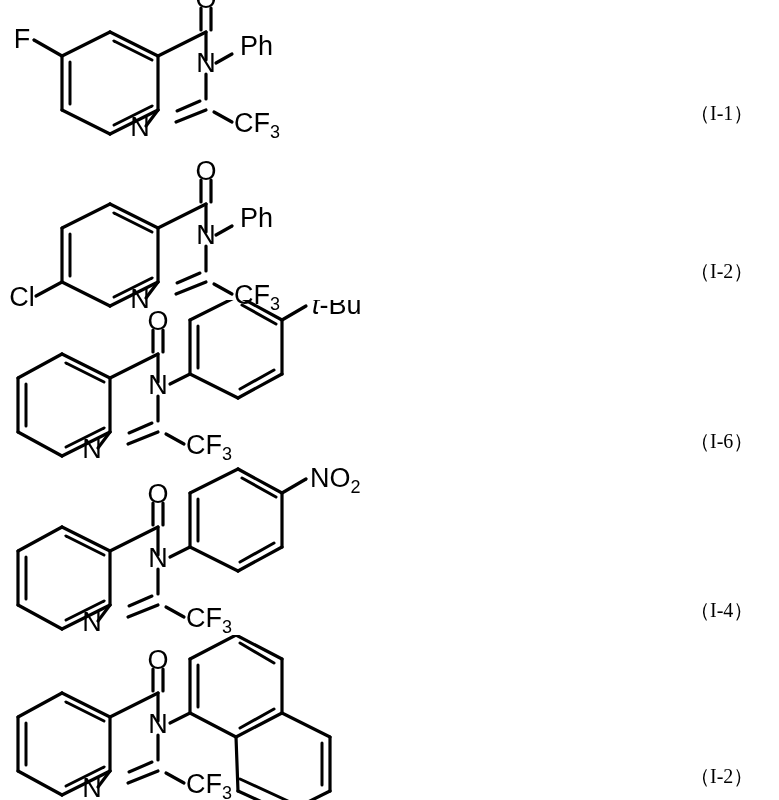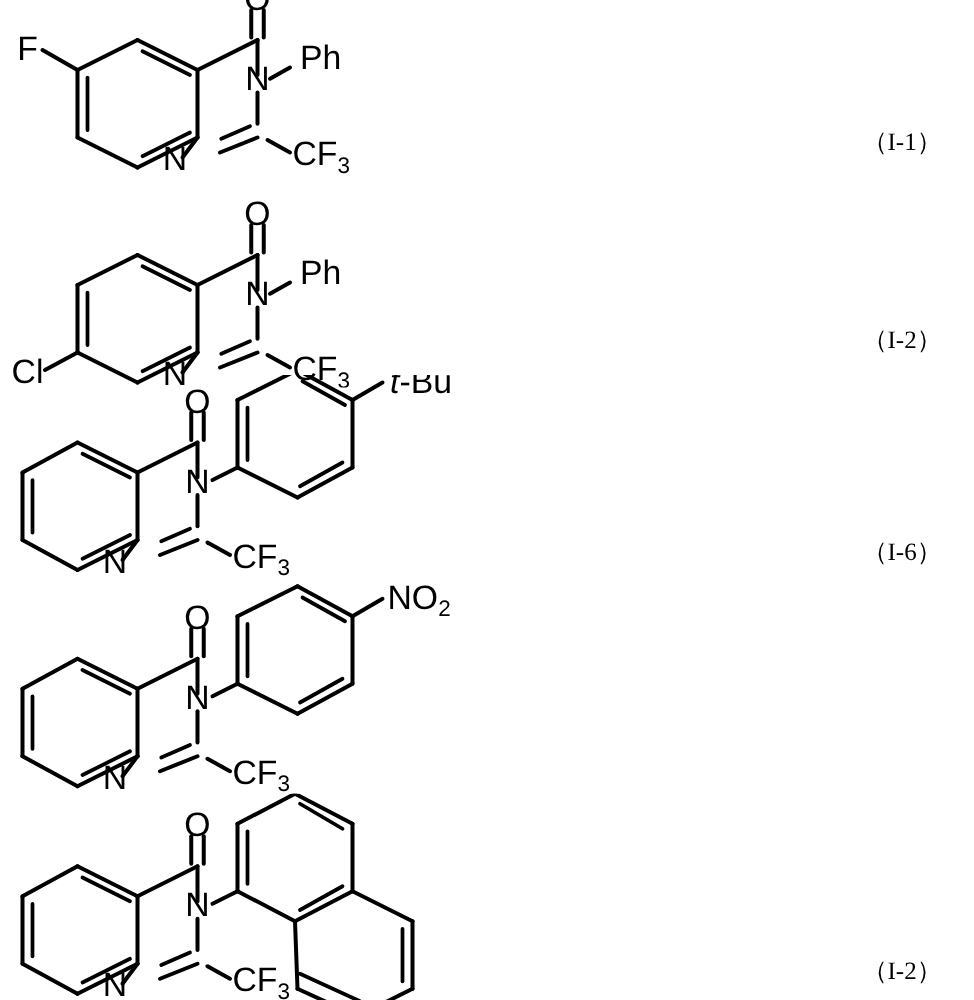--- a/index.html
+++ b/index.html
@@ -230,20 +230,21 @@
         <path d="M274,78 L240,97" stroke-width="3"></path>
 
         <path d="M282,28 L306,14"></path>
       </g>
       <text class="atom" x="158" y="38" text-anchor="middle">O</text>
       <text class="atom" x="158" y="102" text-anchor="middle">N</text>
       <text class="atom" x="92" y="166" text-anchor="middle">N</text>
       <text class="atom" x="186" y="162" text-anchor="start"><tspan>CF</tspan><tspan class="sub" dy="6">3</tspan></text>
       <text class="atom" x="310" y="22" text-anchor="start"><tspan>NO</tspan><tspan class="sub" dy="6">2</tspan></text>
     </svg>
+    <div class="cmpd-label" style="left:666px;top:132px;">（I-4）</div>
   </div>
 
   <div class="struct-row" style="top:635px;height:165px;">
     <svg class="struct-svg" width="779" height="165" viewBox="0 0 779 165">
       <g stroke="#000" stroke-width="3.2" fill="none" stroke-linecap="round">
 
         <path d="M18,82 L62,58"></path>
         <path d="M62,58 L110,82"></path>
         <path d="M110,82 L110,136"></path>
         <path d="M110,136 L62,160"></path>

